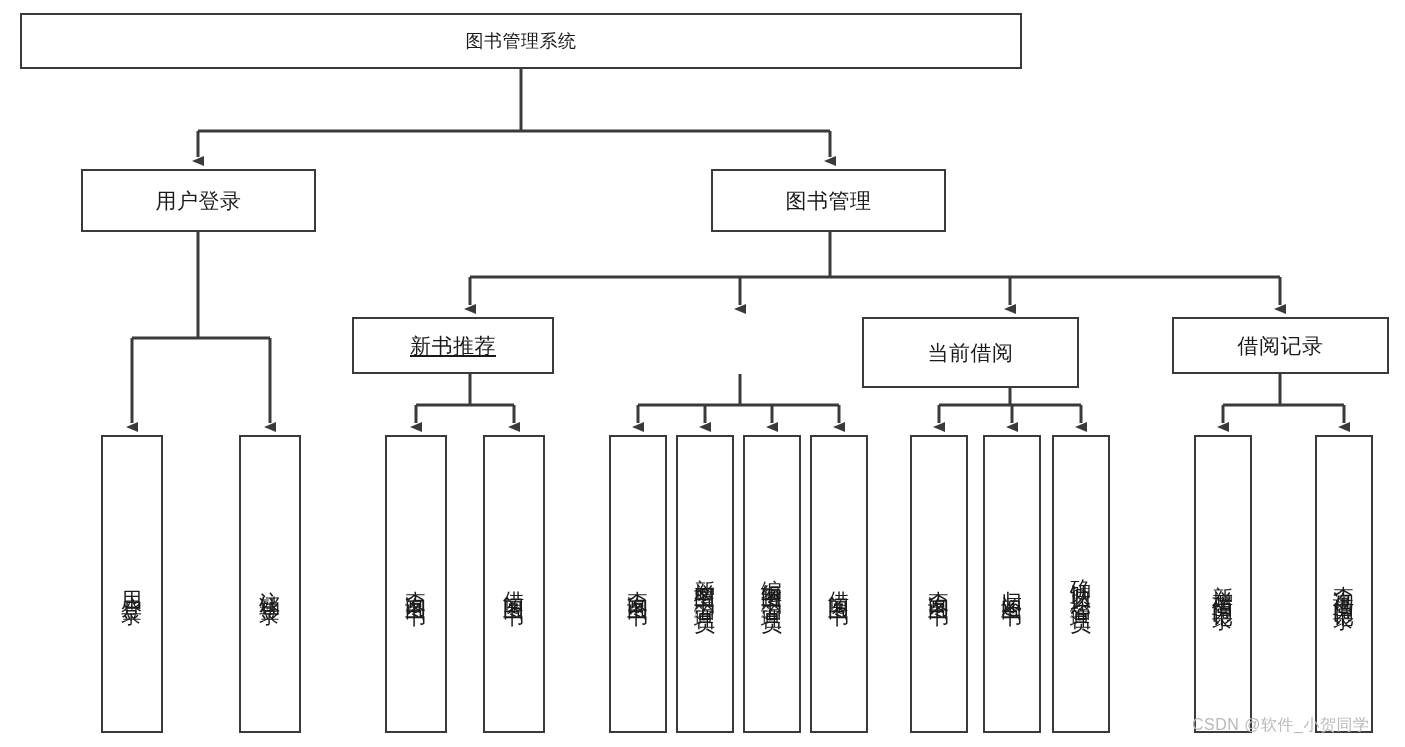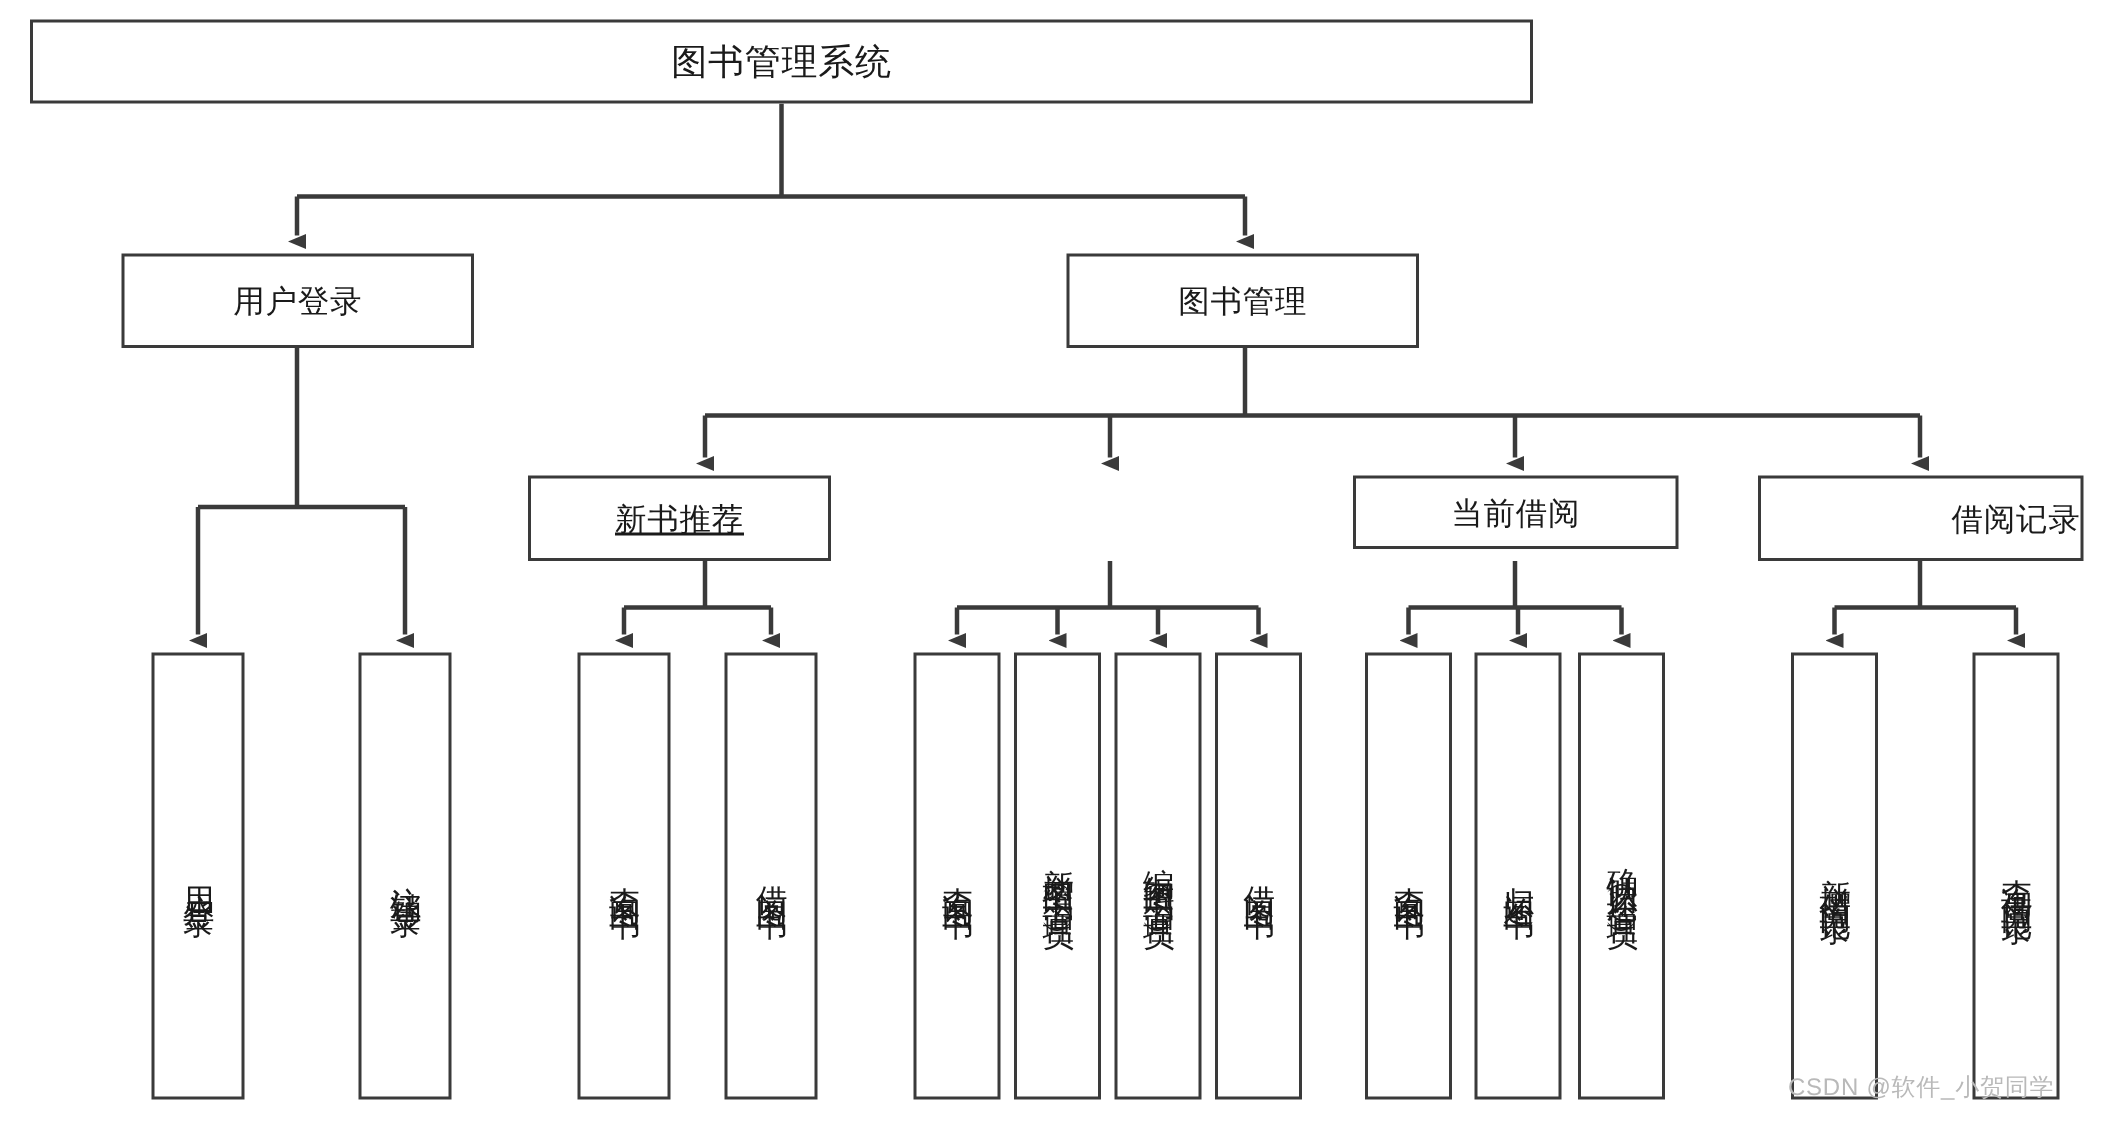--- a/index.html
+++ b/index.html
@@ -33,21 +33,21 @@
     display: flex;
     align-items: center;
     justify-content: center;
     color: #1a1a1a;
   }
   .node.h {
     font-size: 21px;
     letter-spacing: 0.5px;
   }
   .node.root {
-    font-size: 24px;
+    font-size: 18px;
   }
   .node.v {
     font-size: 21px;
     align-items: center;
     justify-content: center;
   }
   .node.v .vtext {
     writing-mode: vertical-rl;
     text-orientation: upright;
     letter-spacing: 5px;
@@ -124,24 +124,24 @@
   <div class="node h" style="left:81px; top:169px; width:235px; height:63px;">
     <span>用户登录</span>
   </div>
   <div class="node h" style="left:711px; top:169px; width:235px; height:63px;">
     <span>图书管理</span>
   </div>
 
   <div class="node h" style="left:352px; top:317px; width:202px; height:57px;text-decoration:underline;">
     <span>新书推荐</span>
   </div>
-  <div class="node h" style="left:902px; top:317px; width:217px; height:49px;">
+  <div class="node h" style="left:862px; top:317px; width:217px; height:71px;">
     <span>当前借阅</span>
   </div>
-  <div class="node h" style="left:1172px; top:317px; width:217px; height:57px;justify-content:flex-end;">
+  <div class="node h" style="left:1172px; top:317px; width:217px; height:57px;">
     <span>借阅记录</span>
   </div>
 
   <div class="node v" style="left:101px; top:435px; width:62px; height:298px;">
     <span class="vtext">用户登录</span>
   </div>
   <div class="node v" style="left:239px; top:435px; width:62px; height:298px;">
     <span class="vtext">注销登录</span>
   </div>
 

